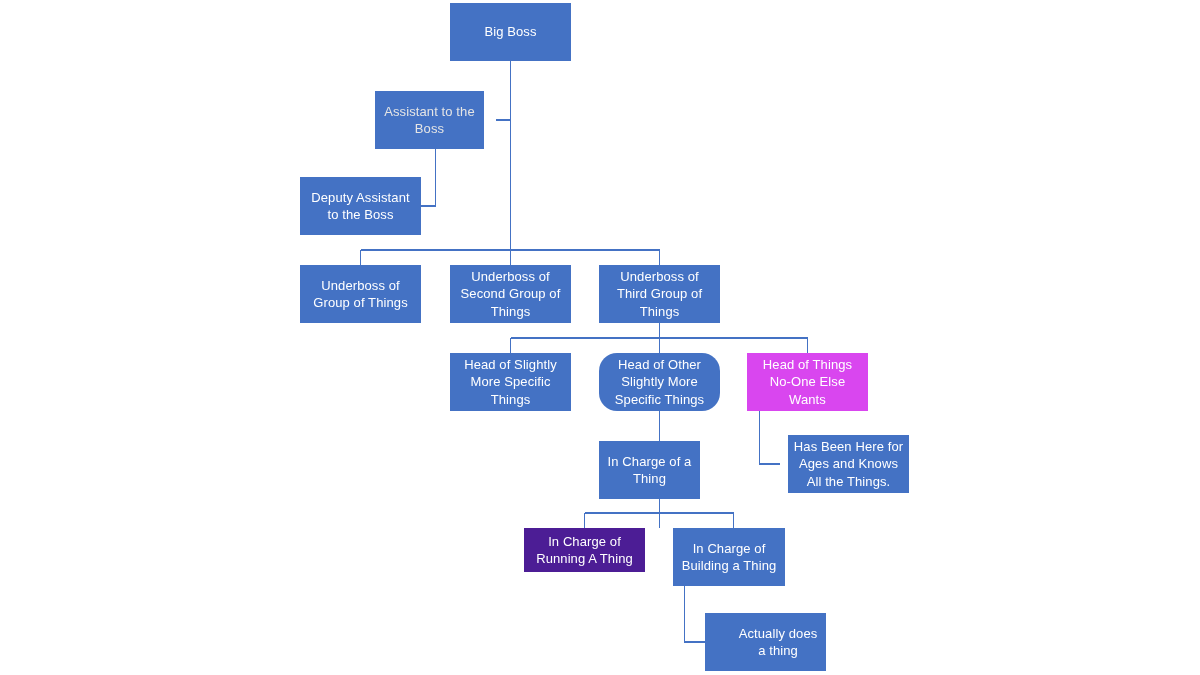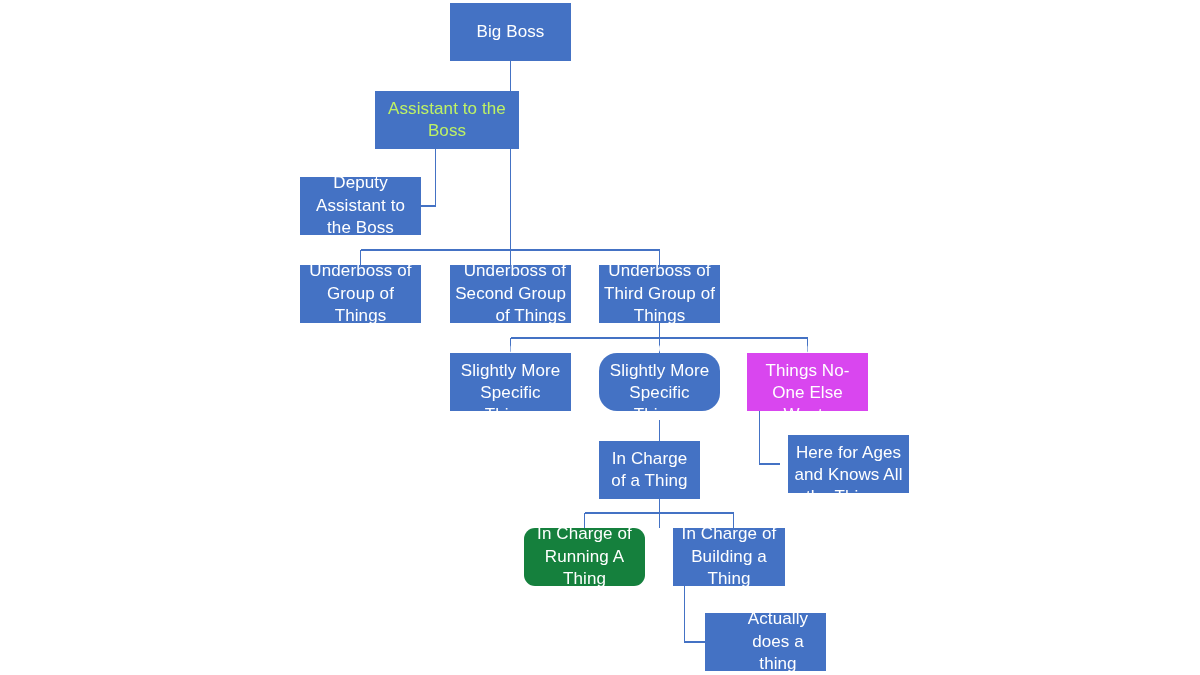--- a/index.html
+++ b/index.html
@@ -25,21 +25,21 @@
     pointer-events: none;
   }
   .node {
     position: absolute;
     background: #4472C4;
     color: #ffffff;
     display: flex;
     align-items: center;
     justify-content: center;
     text-align: center;
-    font-size: 17px;
+    font-size: 13px;
     line-height: 1.32;
     letter-spacing: 0.1px;
     box-sizing: border-box;
     padding: 2px 5px;
     z-index: 2;
   }
   .node span {
     display: block;
     width: 100%;
   }
@@ -77,51 +77,51 @@
       <path d="M 733.5 513 L 733.5 528"></path>
 
       <path d="M 684.5 586 L 684.5 642 L 705 642"></path>
 
     </g>
   </svg>
 
   <div class="node" style="left: 450px; top: 3px; width: 121px; height: 58px; background: rgb(68, 114, 196); color: rgb(255, 255, 255);">
     <span>Big Boss</span>
   </div>
-  <div class="node" style="left: 375px; top: 91px; width: 144px; height: 58px; background: rgb(68, 114, 196); color: #bef264;">
+  <div class="node" style="left: 375px; top: 91px; width: 109px; height: 58px; background: rgb(68, 114, 196); color: #e5e5e5;">
     <span>Assistant to the Boss</span>
   </div>
   <div class="node" style="left: 300px; top: 177px; width: 121px; height: 58px; background: rgb(68, 114, 196); color: rgb(255, 255, 255);">
     <span>Deputy Assistant to the Boss</span>
   </div>
   <div class="node" style="left: 300px; top: 265px; width: 121px; height: 58px; background: rgb(68, 114, 196); color: rgb(255, 255, 255);">
     <span>Underboss of Group of Things</span>
   </div>
-  <div class="node" style="left: 450px; top: 265px; width: 121px; height: 58px; background: rgb(68, 114, 196); color: rgb(255, 255, 255); text-align: right;">
+  <div class="node" style="left: 450px; top: 265px; width: 121px; height: 58px; background: rgb(68, 114, 196); color: rgb(255, 255, 255);">
     <span>Underboss of Second Group of Things</span>
   </div>
   <div class="node" style="left: 450px; top: 353px; width: 121px; height: 58px; background: rgb(68, 114, 196); color: rgb(255, 255, 255);">
     <span>Head of Slightly More Specific Things</span>
   </div>
   <div class="node" style="left: 599px; top: 265px; width: 121px; height: 58px; background: rgb(68, 114, 196); color: rgb(255, 255, 255);">
     <span>Underboss of Third Group of Things</span>
   </div>
   <div class="node" style="left: 599px; top: 353px; width: 121px; height: 58px; background: rgb(68, 114, 196); color: rgb(255, 255, 255); border-radius: 18px;">
     <span>Head of Other Slightly More Specific Things</span>
   </div>
   <div class="node" style="left: 747px; top: 353px; width: 121px; height: 58px; background: #d946ef; color: rgb(255, 255, 255);">
     <span>Head of Things No-One Else Wants</span>
   </div>
   <div class="node" style="left: 599px; top: 441px; width: 101px; height: 58px; background: rgb(68, 114, 196); color: rgb(255, 255, 255);">
     <span>In Charge of a Thing</span>
   </div>
   <div class="node" style="left: 788px; top: 435px; width: 121px; height: 58px; background: rgb(68, 114, 196); color: rgb(255, 255, 255);">
     <span>Has Been Here for Ages and Knows All the Things.</span>
   </div>
-  <div class="node" style="left: 524px; top: 528px; width: 121px; height: 58px; background: #15803d; color: rgb(255, 255, 255); border-radius: 11px;">
+  <div class="node" style="left: 524px; top: 528px; width: 121px; height: 44px; background: #4c1d95; color: rgb(255, 255, 255);">
     <span>In Charge of Running A Thing</span>
   </div>
   <div class="node" style="left: 673px; top: 528px; width: 112px; height: 58px; background: rgb(68, 114, 196); color: rgb(255, 255, 255);">
     <span>In Charge of Building a Thing</span>
   </div>
   <div class="node" style="left: 705px; top: 613px; width: 121px; height: 58px; background: rgb(68, 114, 196); color: rgb(255, 255, 255); padding-left: 30px;">
     <span>Actually does a thing</span>
   </div>
 
 </div>

